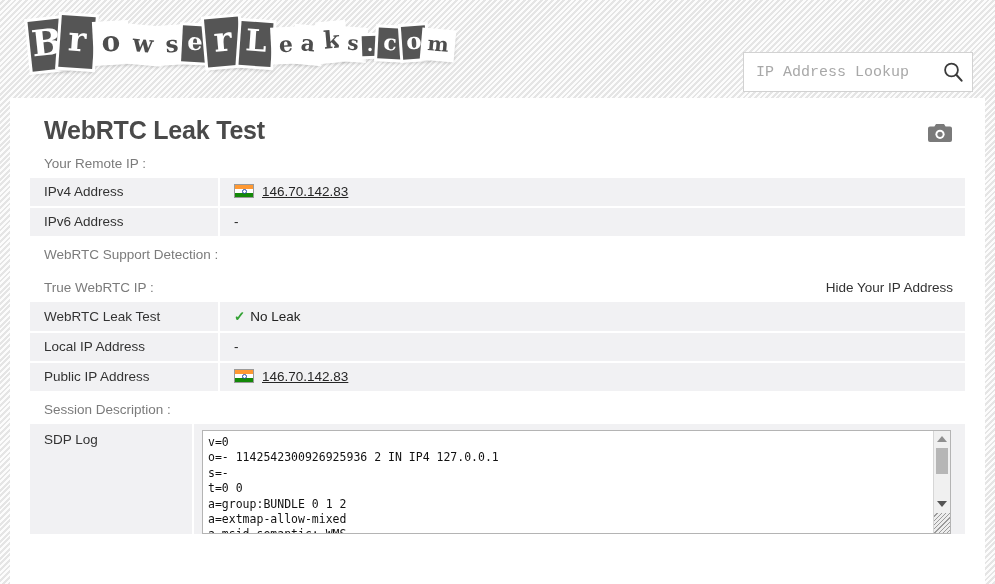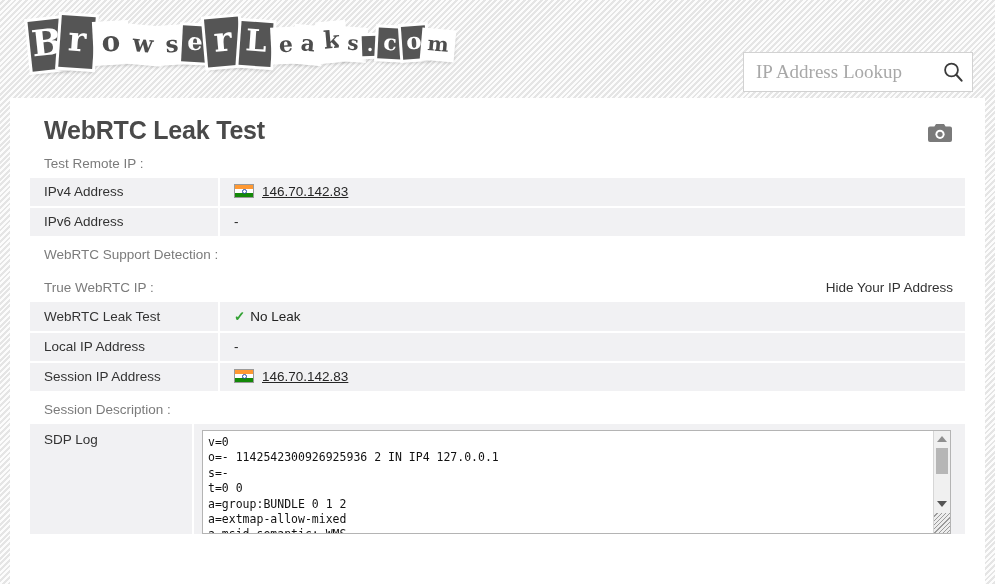--- a/index.html
+++ b/index.html
@@ -65,22 +65,22 @@
     border: 1px solid #d2d2d2;
     box-sizing: border-box;
     display: flex;
     align-items: center;
   }
   .search-input {
     flex: 1 1 auto;
     border: 0;
     outline: 0;
     background: transparent;
-    font-family: Liberation Serif, serif;
-    font-size: 19px;
+    font-family: Liberation Mono, monospace;
+    font-size: 15px;
     color: #555;
     padding: 0 6px 0 12px;
     min-width: 0;
   }
   .search-input::placeholder { color: #a8a8a8; opacity: 1; }
   .search-icon {
     flex: 0 0 auto;
     width: 38px;
     height: 38px;
     display: flex;
@@ -334,21 +334,21 @@
     <h1 class="page-title">WebRTC Leak Test</h1>
     <span class="camera-btn">
       <svg width="26" height="22" viewBox="0 0 26 22" aria-hidden="true">
         <path d="M9 2 h8 l1.6 2.6 H23 a2 2 0 0 1 2 2 V18 a2 2 0 0 1 -2 2 H3 a2 2 0 0 1 -2 -2 V6.6 a2 2 0 0 1 2 -2 h4.4 z" fill="#7a7a7a"></path>
         <circle cx="13" cy="12.3" r="4.6" fill="#ffffff"></circle>
         <circle cx="13" cy="12.3" r="2.6" fill="#7a7a7a"></circle>
       </svg>
     </span>
   </div>
 
-  <div class="section-label">Test Remote IP :</div>
+  <div class="section-label">Your Remote IP :</div>
   <table class="tbl">
     <tbody>
           <tr>
       <td class="k">IPv4 Address</td>
       <td>
         <span class="flag"></span><a class="ip-link">146.70.142.83</a>
       </td>
     </tr>
     <tr>
       <td class="k">IPv6 Address</td>
@@ -369,21 +369,21 @@
       <td class="k">WebRTC Leak Test</td>
       <td>
         <span class="check">✓</span><span>No Leak</span>
       </td>
     </tr>
     <tr>
       <td class="k">Local IP Address</td>
       <td class="dash">-</td>
     </tr>
     <tr>
-      <td class="k">Session IP Address</td>
+      <td class="k">Public IP Address</td>
       <td>
         <span class="flag"></span><a class="ip-link">146.70.142.83</a>
       </td>
     </tr>
   </tbody>
       </table>
 
   <div class="section-label">Session Description :</div>
   <div class="sdp-wrap">
     <div class="sdp-key">SDP Log</div>

